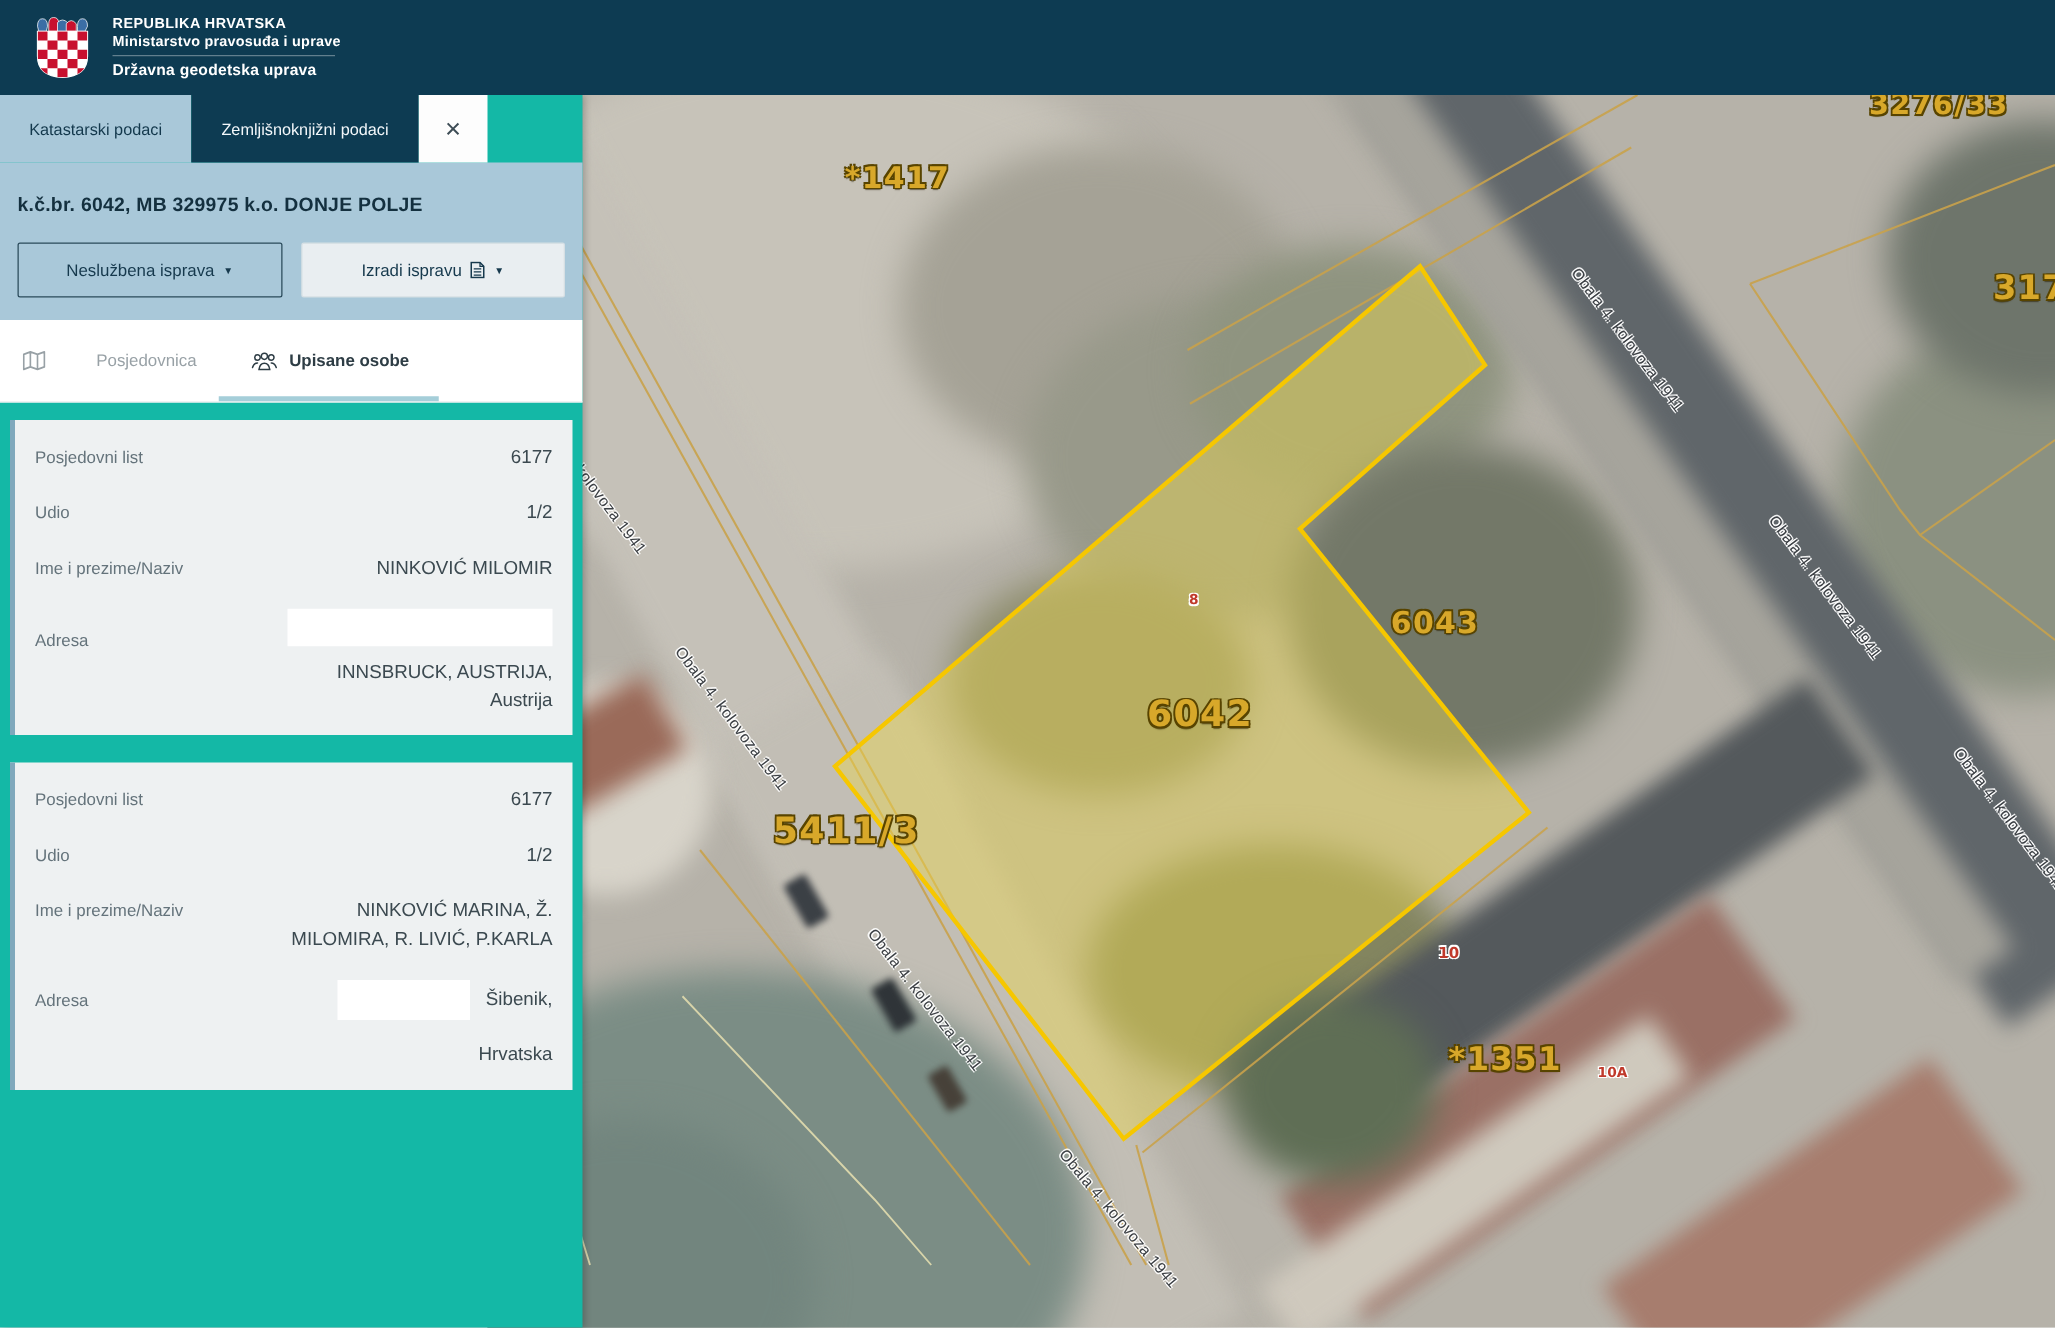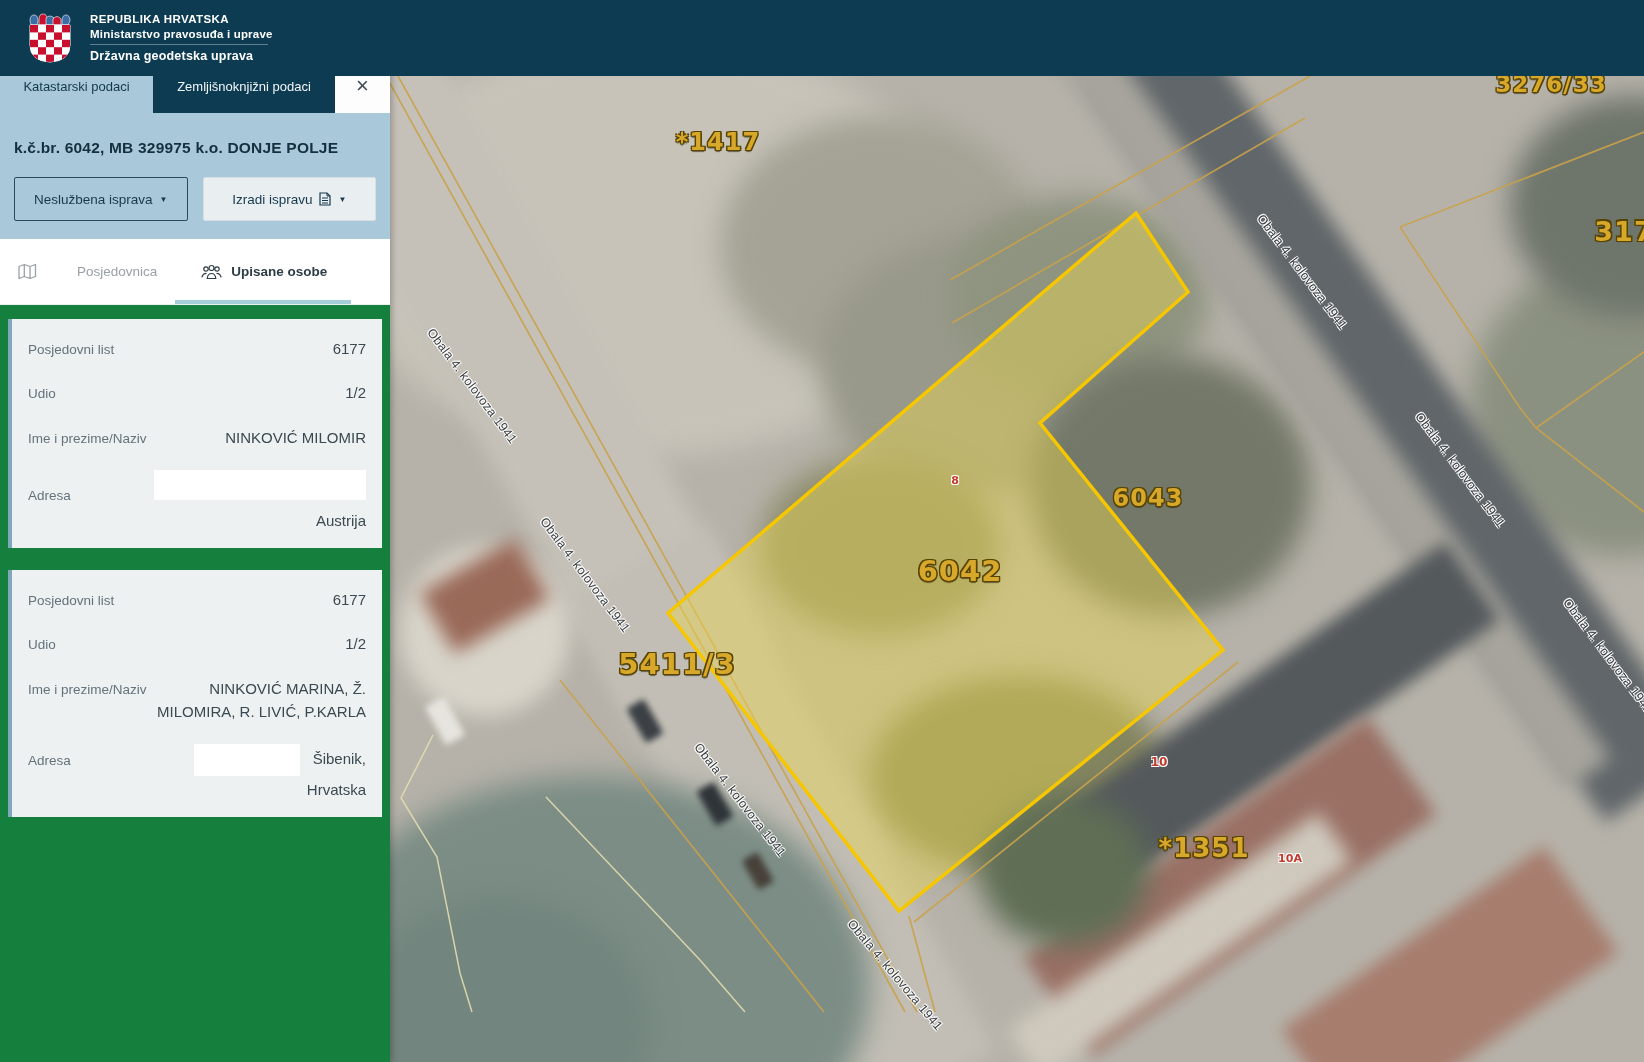--- a/index.html
+++ b/index.html
@@ -8,21 +8,21 @@
   
   .app-header { position:absolute; left:0; top:0; width:1644px; height:76px; background:#0d3b52; z-index:40; display:flex; align-items:center; }
   .coa { margin-left:28px; width:44px; height:50px; flex:0 0 auto; }
   .hdr-text { margin-left:18px; color:#fff; }
   .hdr-line1 { font-size:11.5px; font-weight:bold; letter-spacing:.4px; }
   .hdr-line2 { font-size:11.5px; font-weight:bold; margin-top:3px; letter-spacing:.2px; }
   .hdr-sep   { width:178px; height:1px; background:rgba(255,255,255,.35); margin:4px 0 4px; }
   .hdr-line3 { font-size:12.5px; font-weight:bold; letter-spacing:.2px; }
 
   
-  .sidebar { position:absolute; left:0; top:59px; width:390px; bottom:0; background:#15803d; z-index:30; box-shadow:2px 0 6px rgba(0,0,0,.25); }
+  .sidebar { position:absolute; left:0; top:76px; width:466px; bottom:0; background:#14b8a6; z-index:30; box-shadow:2px 0 6px rgba(0,0,0,.25); }
   .tabbar { display:flex; height:54px; }
   .tab { display:flex; align-items:center; justify-content:center; font-size:13px; cursor:pointer; }
   .tab.active { width:153px; background:#a9c8d9; color:#13384c; }
   .tab.dark   { width:182px; background:#0d3b52; color:#f2f7fa; }
   .tab-close  { width:55px; background:#fdfdfd; display:flex; align-items:center; justify-content:center; }
   .close-x { font-size:22px; color:#3d4c55; line-height:1; cursor:pointer; }
 
   .titlebox { background:#a9c8d9; padding:26px 14px 18px; }
   .parcel-title { font-size:15.5px; font-weight:bold; color:#14303f; letter-spacing:.2px; }
   .btnrow { display:flex; gap:15px; margin-top:20px; }
@@ -166,20 +166,21 @@
       </div>
       <div class="crow">
         <span class="clabel">Ime i prezime/Naziv</span>
         <span class="cvalue">NINKOVIĆ MILOMIR</span>
       </div>
       <div class="crow" style="margin-bottom:0;">
         <span class="clabel">Adresa</span>
         <span class="redact-wide"></span>
       </div>
       <div class="addr-lines">
+        <div>INNSBRUCK, AUSTRIJA,</div>
         <div>Austrija</div>
       </div>
     </div>
 
     <div class="card">
       <div class="crow">
         <span class="clabel">Posjedovni list</span>
         <span class="cvalue">6177</span>
       </div>
       <div class="crow">
@@ -190,21 +191,21 @@
         <span class="clabel">Ime i prezime/Naziv</span>
         <span class="cvalue" style="max-width:215px">NINKOVIĆ MARINA, Ž. MILOMIRA, R. LIVIĆ, P.KARLA</span>
       </div>
       <div class="crow" style="margin-bottom:0; align-items:center;">
         <span class="clabel">Adresa</span>
         <span class="cvalue">
           <span class="redact-inline"></span>
           <span>Šibenik,</span>
         </span>
       </div>
-      <div class="addr-lines" style="margin-top:2px;">
+      <div class="addr-lines" style="margin-top:16px;">
         <div>Hrvatska</div>
       </div>
     </div>
 
   </div>
 </div>
 
 <div class="map">
 
   <div class="blob" style="left:-50px;top:-40px;width:620px;height:420px;background:#c7c3b9;"></div>

